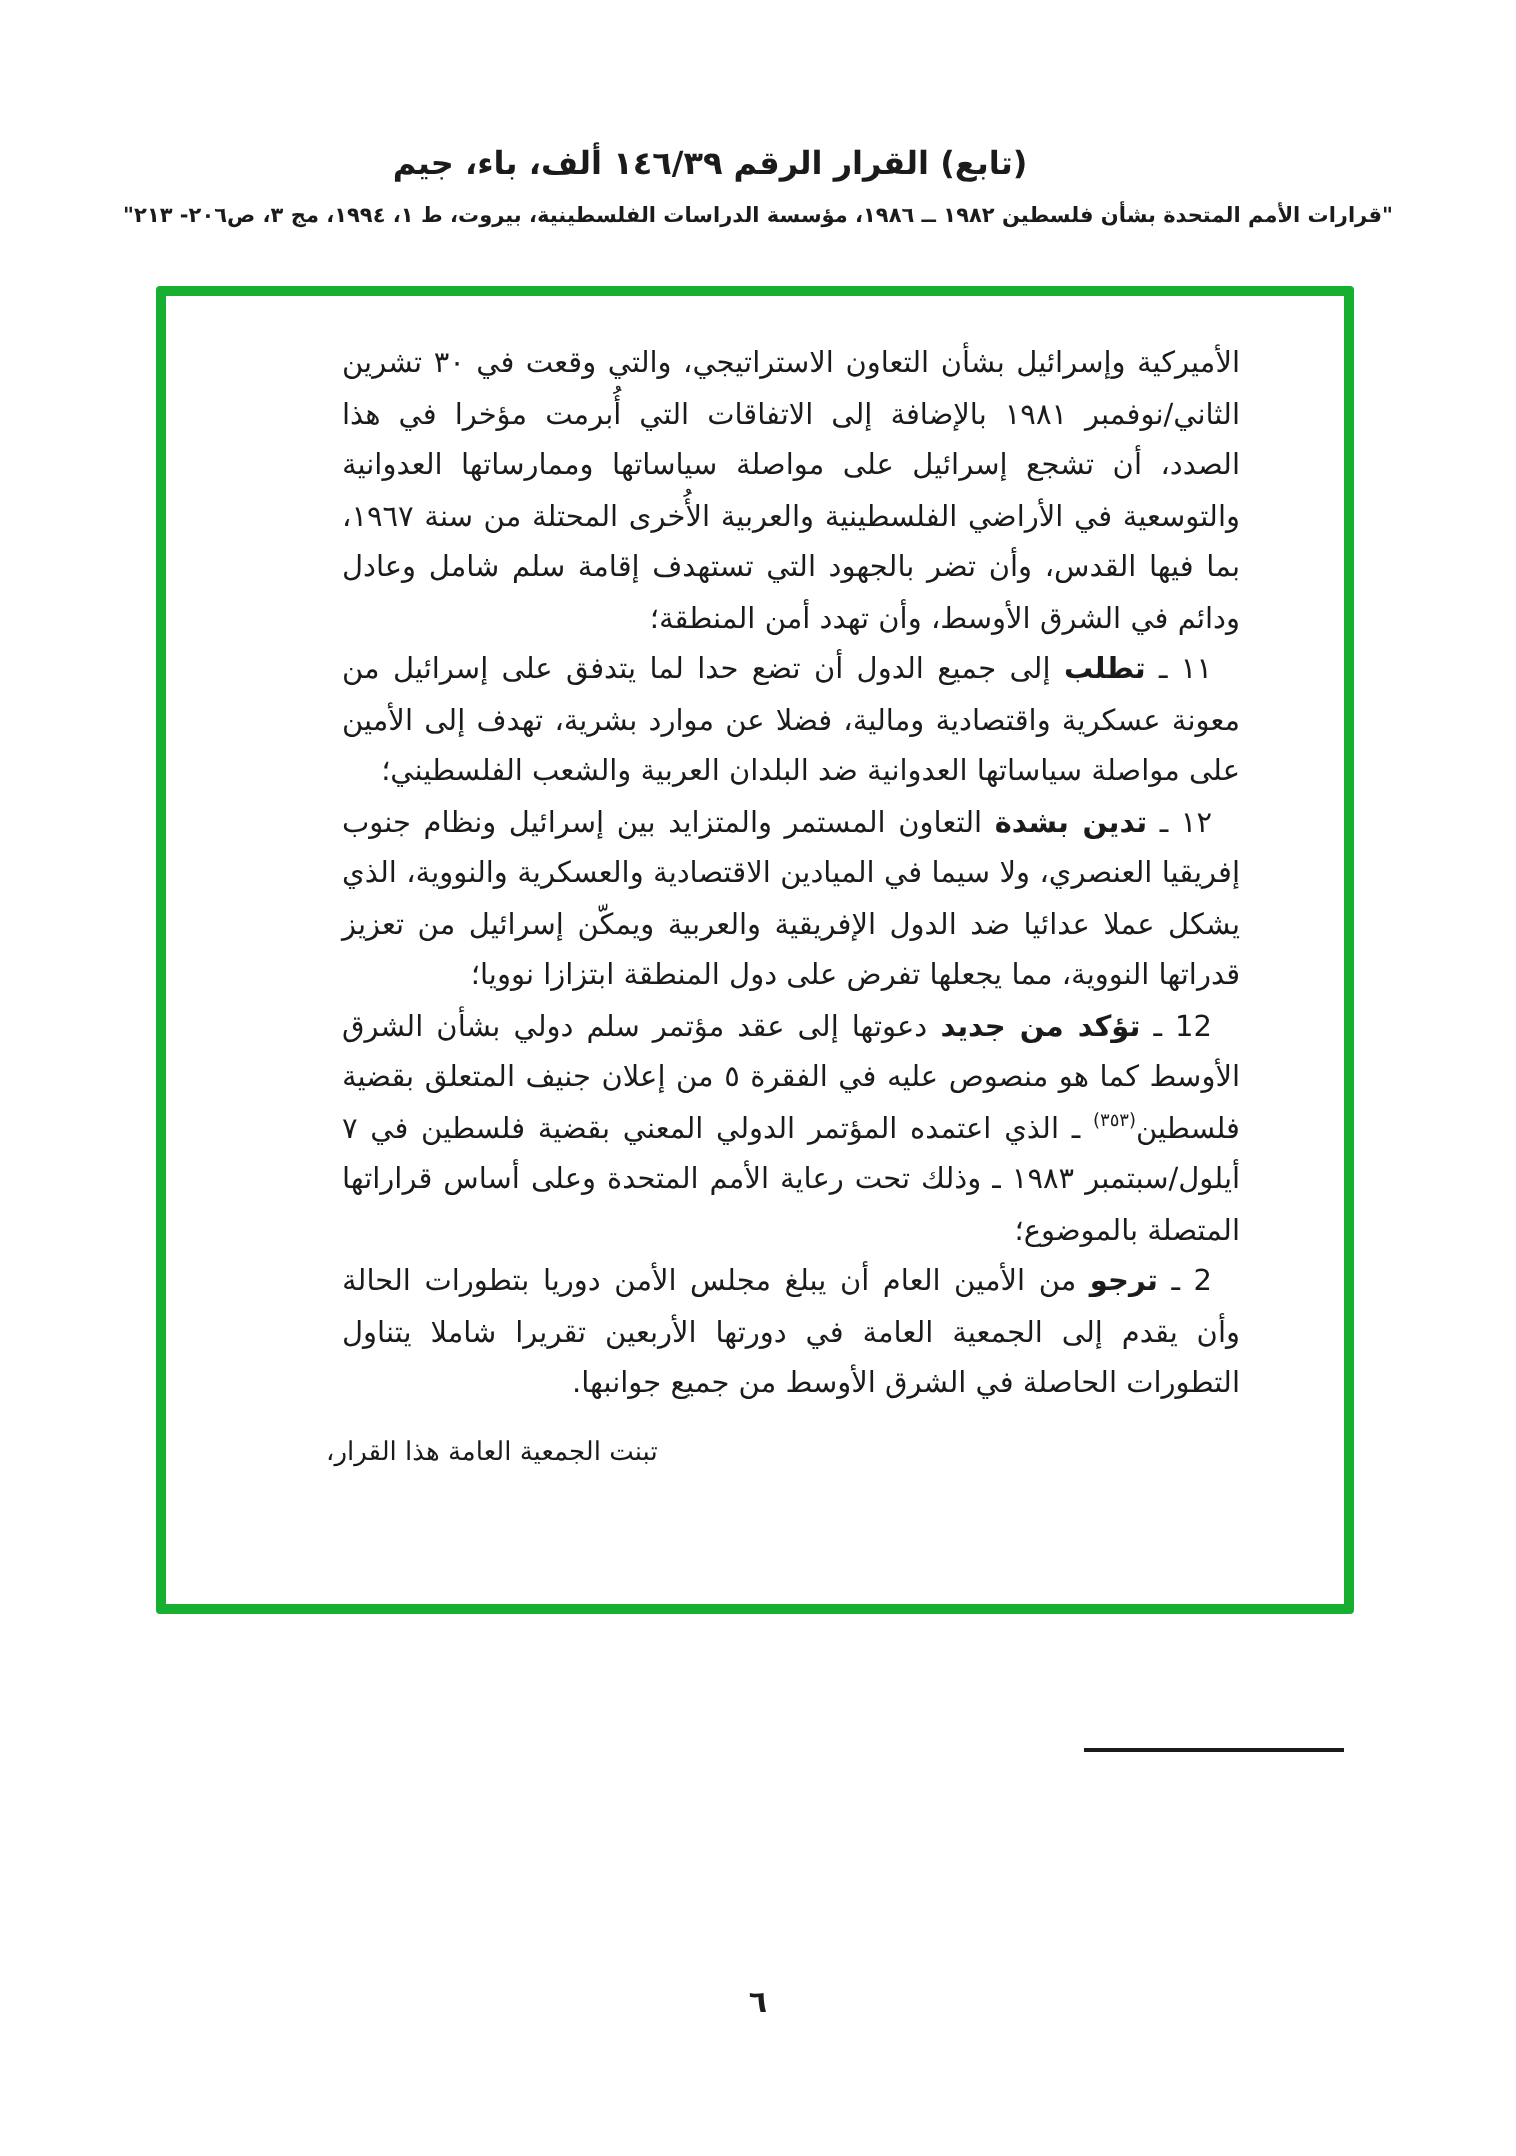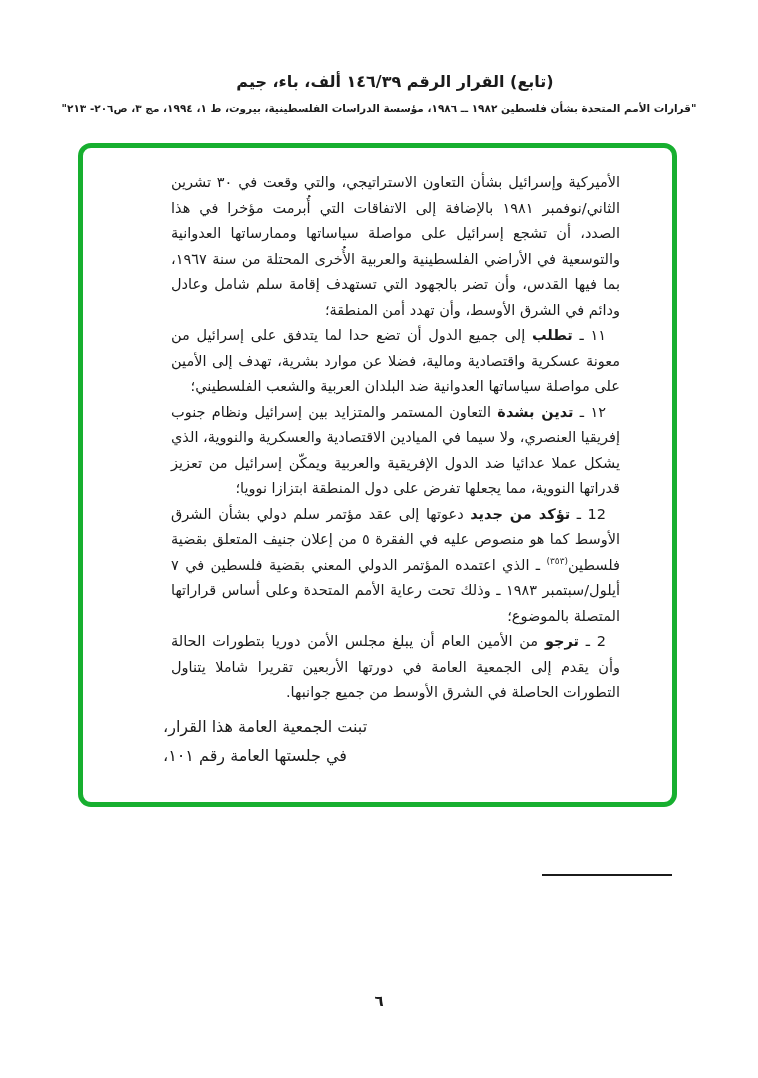--- a/index.html
+++ b/index.html
@@ -2,41 +2,41 @@
 <html lang="ar" dir="rtl"><head>
 <meta charset="utf-8">
 <style>
   html,body{margin:0;padding:0;}
   body{
     width:758px;height:1078px;position:relative;background:#ffffff;
     font-family:"DejaVu Sans",sans-serif;color:#1b1b1b;overflow:hidden;
   }
   .doc-title{
     position:absolute;top:72px;left:0;width:710px;text-align:center;
-    direction:rtl;font-size:16px;font-weight:700;letter-spacing:0.2px;padding-left:40px;
+    direction:rtl;font-size:16px;font-weight:700;letter-spacing:0.2px;
   }
   .doc-source{
     position:absolute;top:102px;left:0;width:758px;text-align:center;
     direction:rtl;font-size:10.5px;font-weight:700;white-space:nowrap;
   }
   .green-box{
     position:absolute;left:78px;top:143px;width:599px;height:664px;
-    box-sizing:border-box;border:5px solid #17af2f;border-radius:13px;
+    box-sizing:border-box;border:5px solid #17af2f;border-radius:2px;
     background:#ffffff;
   }
   .body-text{
     position:absolute;top:22px;right:52px;left:88px;
     direction:rtl;text-align:justify;
     font-size:14.5px;line-height:25.5px;
   }
   .body-text p{margin:0;padding:0;}
   .body-text p.clause{text-indent:14px;}
   .adoption{
     margin-top:6px;margin-left:-8px;direction:rtl;text-align:left;
-    line-height:29px;font-size:16px;
+    line-height:29px;font-size:13px;
   }
   .fn-ref{font-size:9px;vertical-align:super;line-height:0;}
   .fn-rule{
     position:absolute;top:726px;left:459px;width:130px;height:0;
     border-top:2px solid #1b1b1b;
   }
   .footnote{
     position:absolute;top:736px;right:14px;width:346px;
     direction:rtl;text-align:justify;font-size:11.5px;line-height:21.5px;
   }
@@ -61,21 +61,20 @@
     <p class="clause"><span>١١ ـ </span><b>تطلب</b><span> إلى جميع الدول أن تضع حدا لما يتدفق على إسرائيل من معونة عسكرية واقتصادية ومالية، فضلا عن موارد بشرية، تهدف إلى الأمين على مواصلة سياساتها العدوانية ضد البلدان العربية والشعب الفلسطيني؛</span></p>
 
     <p class="clause"><span>١٢ ـ </span><b>تدين بشدة</b><span> التعاون المستمر والمتزايد بين إسرائيل ونظام جنوب إفريقيا العنصري، ولا سيما في الميادين الاقتصادية والعسكرية والنووية، الذي يشكل عملا عدائيا ضد الدول الإفريقية والعربية ويمكّن إسرائيل من تعزيز قدراتها النووية، مما يجعلها تفرض على دول المنطقة ابتزازا نوويا؛</span></p>
 
     <p class="clause"><span>12 ـ </span><b>تؤكد من جديد</b><span> دعوتها إلى عقد مؤتمر سلم دولي بشأن الشرق الأوسط كما هو منصوص عليه في الفقرة ٥ من إعلان جنيف المتعلق بقضية فلسطين</span><span class="fn-ref">(٣٥٣)</span><span> ـ الذي اعتمده المؤتمر الدولي المعني بقضية فلسطين في ٧ أيلول/سبتمبر ١٩٨٣ ـ وذلك تحت رعاية الأمم المتحدة وعلى أساس قراراتها المتصلة بالموضوع؛</span></p>
 
     <p class="clause"><span>2 ـ </span><b>ترجو</b><span> من الأمين العام أن يبلغ مجلس الأمن دوريا بتطورات الحالة وأن يقدم إلى الجمعية العامة في دورتها الأربعين تقريرا شاملا يتناول التطورات الحاصلة في الشرق الأوسط من جميع جوانبها.</span></p>
 
     <div class="adoption">
       <div>تبنت الجمعية العامة هذا القرار،</div>
-      <div>في جلستها العامة رقم ١٠١،</div>
     </div>
 
   </div>
 
   <div class="fn-rule"></div>
 
 
 </div>
 
 <div class="page-number">٦</div>

